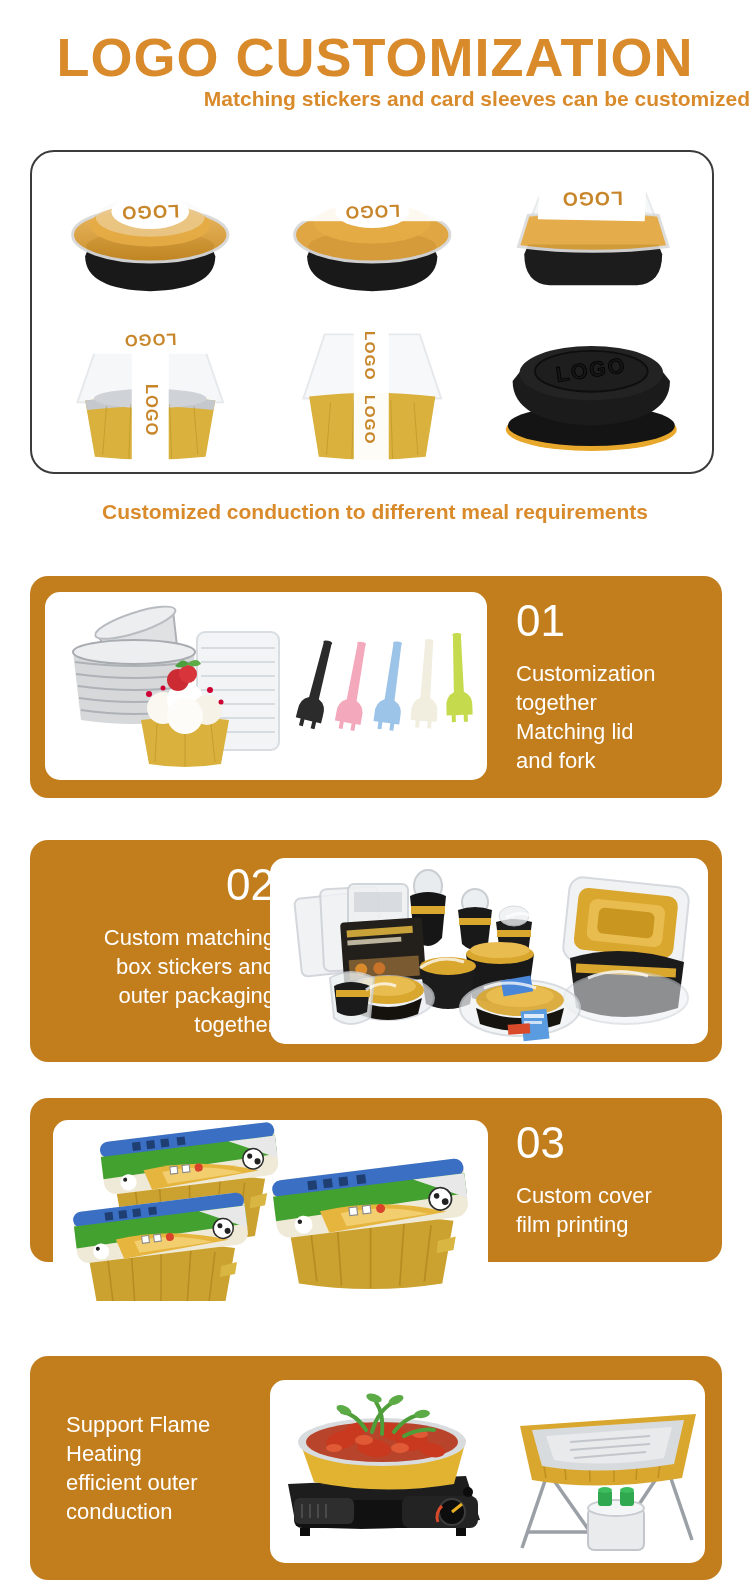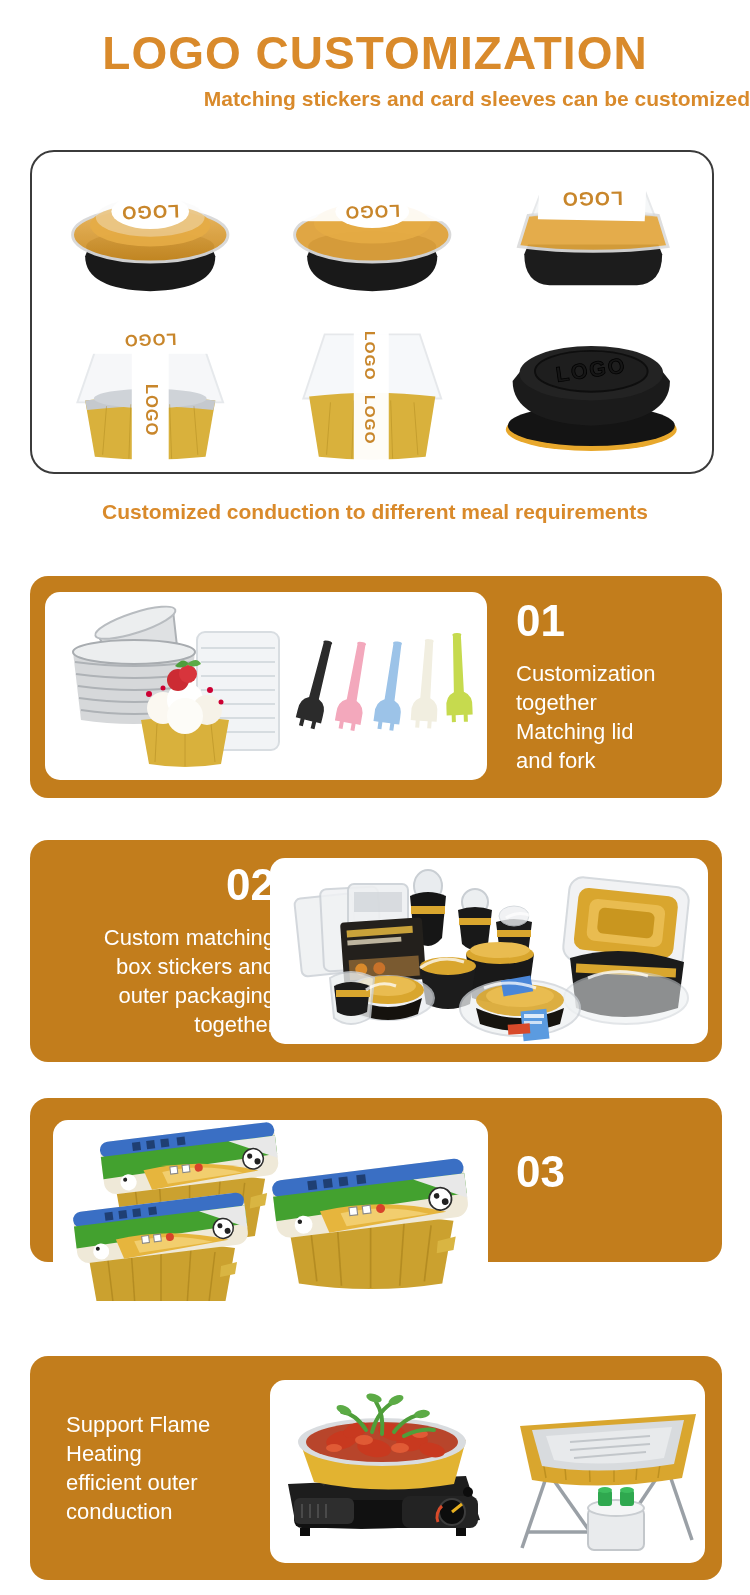--- a/index.html
+++ b/index.html
@@ -8,21 +8,21 @@
     --gold:#D9A62E;
     --gold-dark:#B9871F;
   }
   html,body{margin:0;padding:0;background:#ffffff;}
   .page{
     position:relative;width:750px;height:1595px;background:#ffffff;
     font-family:"Liberation Sans",sans-serif;overflow:hidden;
   }
   .title{
     position:absolute;top:26px;left:0;width:750px;text-align:center;
-    font-size:46px;font-weight:800;letter-spacing:1px;color:var(--accent);
+    font-size:54px;font-weight:800;letter-spacing:1px;color:var(--accent);
   }
   .subtitle{
     position:absolute;top:87px;left:0;width:750px;text-align:right;
     font-size:21px;font-weight:700;color:var(--accent);
   }
   .showcase{
     position:absolute;left:30px;top:150px;width:684px;height:324px;
     border:2px solid #3b3b3b;border-radius:24px;background:#fff;
     display:grid;grid-template-columns:1fr 1fr 1fr;grid-template-rows:1fr 1fr;
     padding:6px 8px;box-sizing:border-box;
@@ -49,21 +49,21 @@
   .p3{left:23px;top:22px;width:435px;height:181px;}
   .p4{right:17px;top:24px;width:435px;height:183px;}
   .panel svg{width:100%;height:100%;display:block;}
   .info{
     position:absolute;top:0;height:100%;display:flex;flex-direction:column;
     justify-content:center;color:#ffffff;
   }
   .i-right{left:486px;width:200px;}
   .i-left2{left:30px;width:215px;text-align:right;}
   .i-left4{left:36px;width:210px;}
-  .num{font-size:44px;font-weight:700;line-height:1;margin-bottom:16px;}
+  .num{font-size:44px;font-weight:400;line-height:1;margin-bottom:16px;}
   .desc{font-size:22px;font-weight:400;line-height:29px;white-space:pre-line;}
   .logo-txt{font-weight:700;fill:#C8862B;letter-spacing:1px;}
 </style>
 </head>
 <body>
 
 <div class="page">
 
   <div class="title">LOGO CUSTOMIZATION</div>
   <div class="subtitle">Matching stickers and card sleeves can be customized</div>
@@ -373,20 +373,22 @@
             </g>
           </g>
         </defs>
         <use href="#printedbox" transform="translate(55,18) scale(1.02)"></use>
         <use href="#printedbox" transform="translate(28,88) scale(1.0)"></use>
         <use href="#printedbox" transform="translate(228,56) scale(1.12)"></use>
       </svg>
     </div>
     <div class="info i-right">
       <div class="num">03</div>
+      <div class="desc">Custom cover
+film printing</div>
     </div>
   </section>
 
   <section class="sec sec4">
     <div class="info i-left4">
       <div class="desc">Support Flame
 Heating
 efficient outer
 conduction</div>
     </div>

